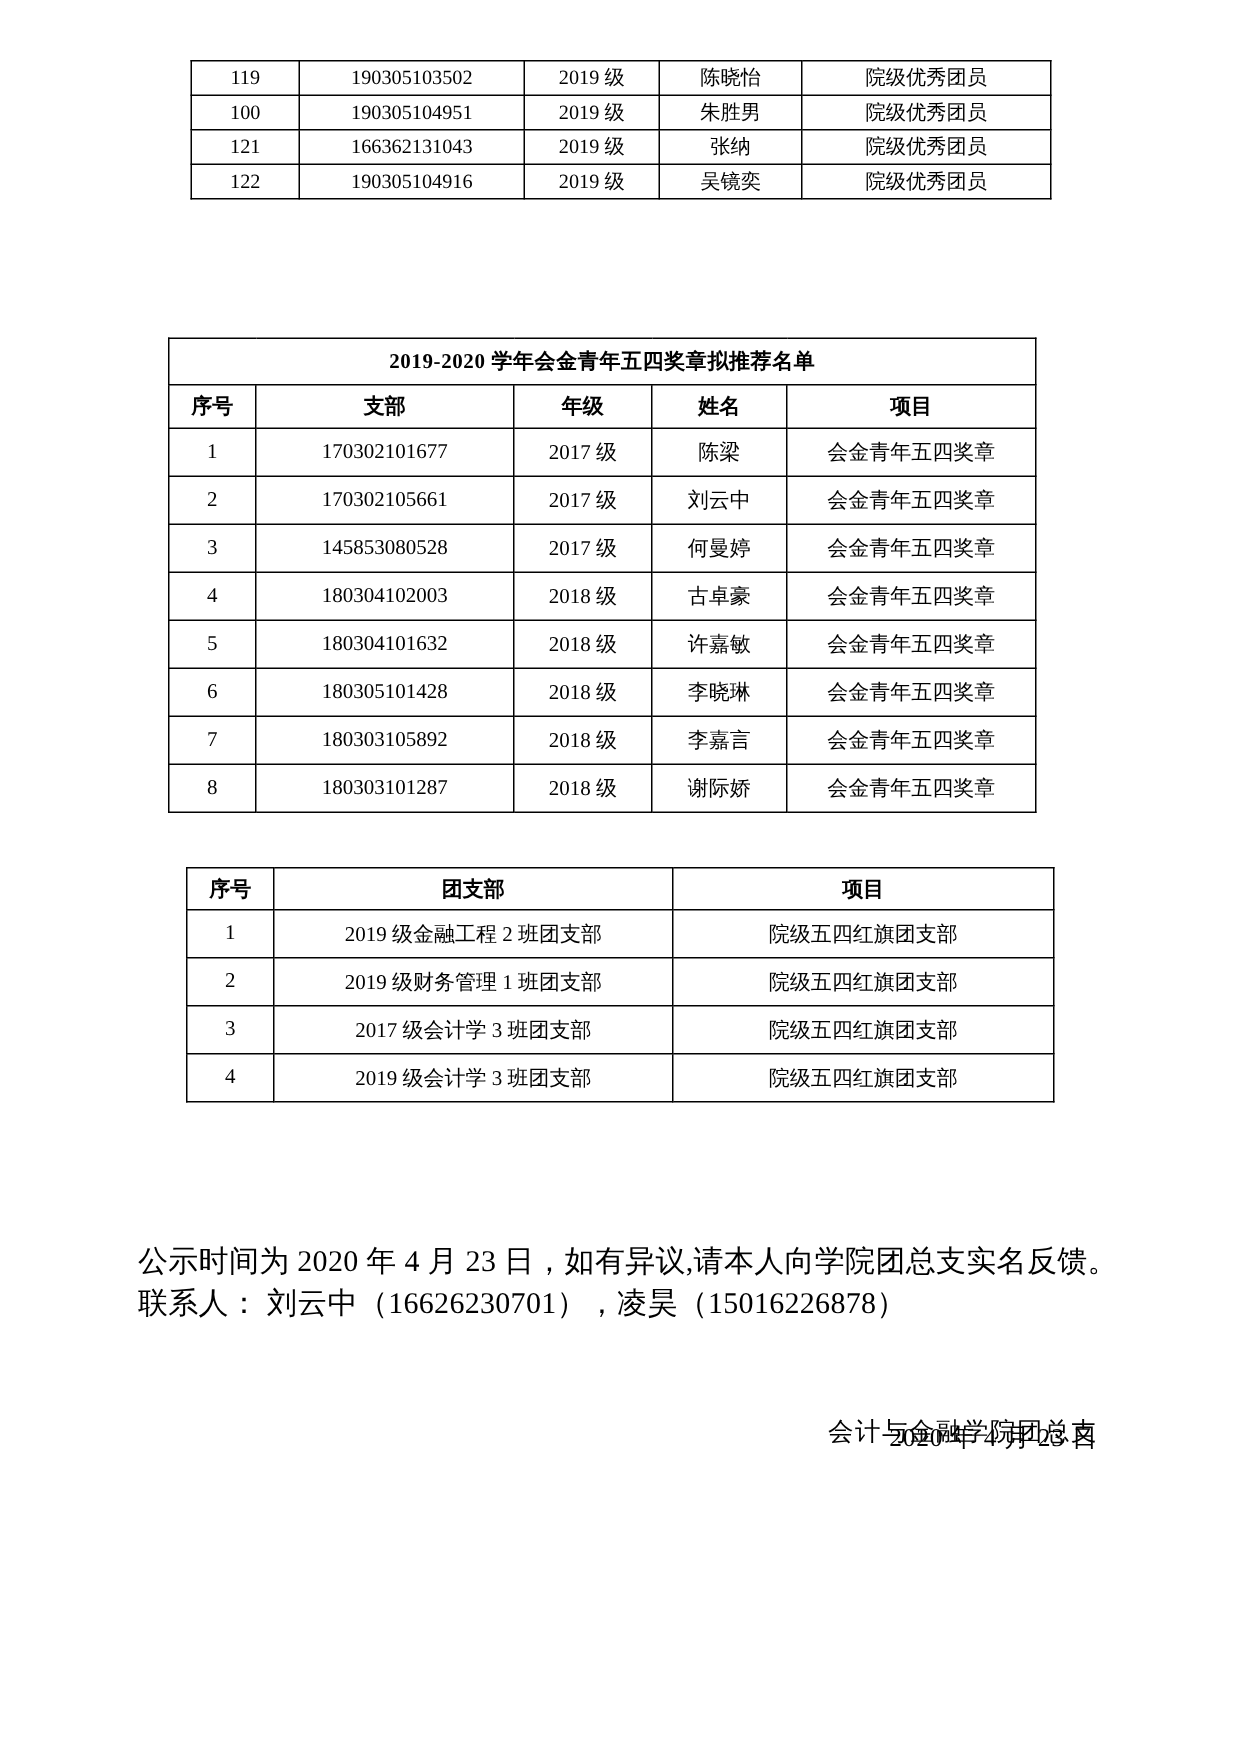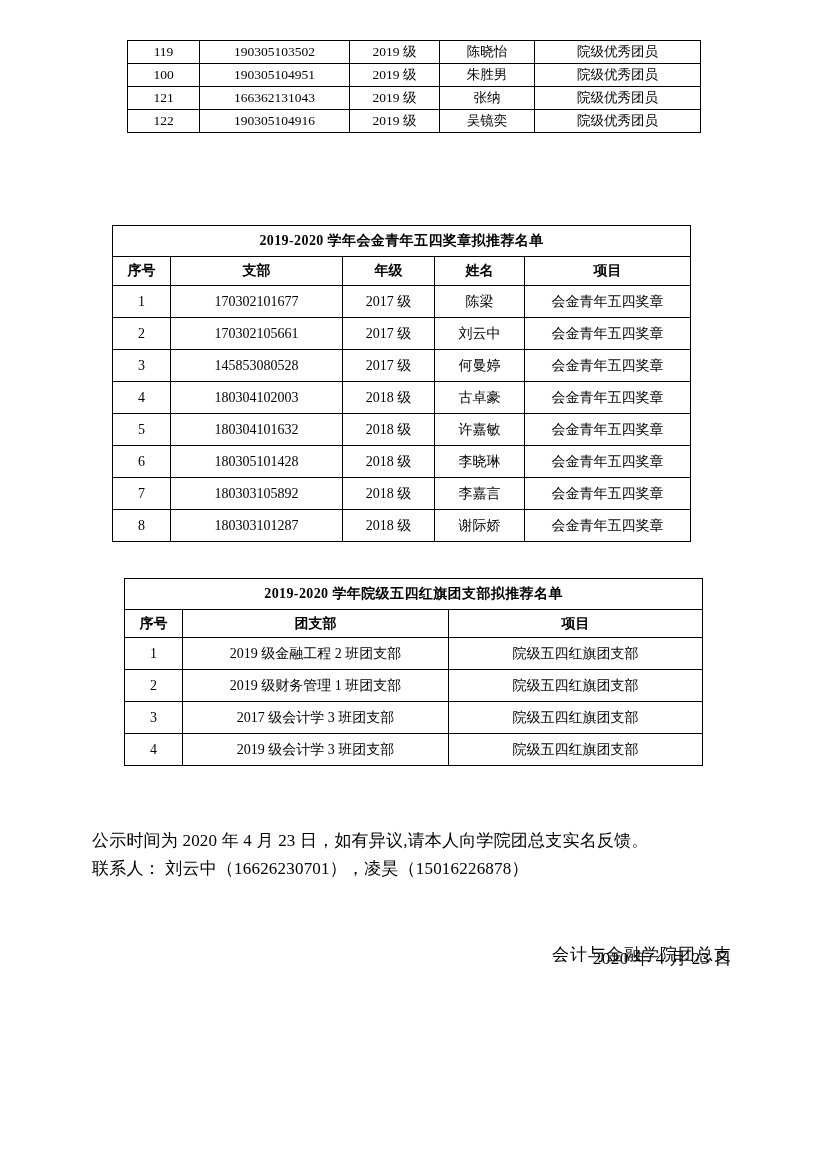--- a/index.html
+++ b/index.html
@@ -104,21 +104,21 @@
     font-size: 14px;
   }
   #t3 .g-idx { width: 58px; }
   #t3 .g-branch { width: 266px; }
   #t3 .g-item { width: 254px; }
 
   
   .note {
     position: absolute;
     left: 92px;
-    font-size: 17px;
+    font-size: 20px;
     line-height: 28px;
     letter-spacing: 0.2px;
     font-family: "Liberation Serif", "DejaVu Serif", serif;
   }
   #note-1 { top: 827px; }
   #note-2 { top: 855px; }
 
   .sign {
     position: absolute;
     right: 95px;
@@ -255,23 +255,20 @@
     </tbody>
   </table>
 
   <table class="tbl" id="t3">
     <colgroup>
       <col class="g-idx">
         <col class="g-branch">
         <col class="g-item">
     </colgroup>
     <thead>
-      <tr class="title-row">
-        <td colspan="3">2019-2020 学年院级五四红旗团支部拟推荐名单</td>
-      </tr>
       <tr class="head-row">
         <td>序号</td>
         <td>团支部</td>
         <td>项目</td>
       </tr>
     </thead>
     <tbody>
       <tr>
         <td>1</td>
         <td>2019 级金融工程 2 班团支部</td>

